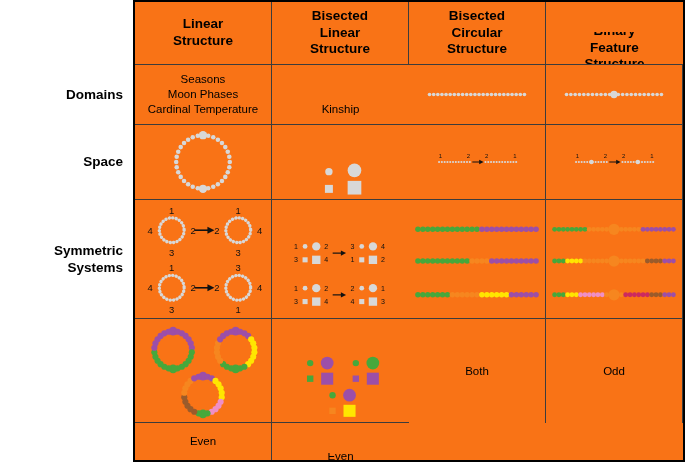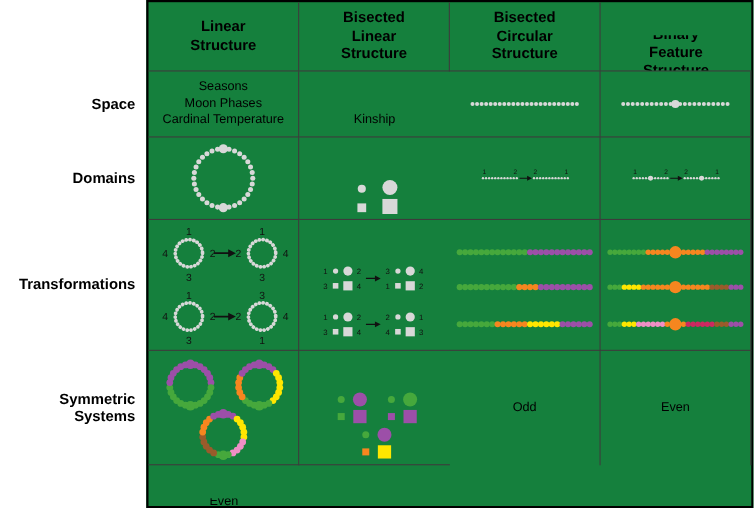--- a/index.html
+++ b/index.html
@@ -1,41 +1,40 @@
 <!DOCTYPE html>
 <html><head>
 <meta charset="utf-8">
 <style>
   html,body{margin:0;padding:0;background:#fff;}
   body{font-family:"Liberation Sans", sans-serif; color:#000;}
   .figure{width:685px;height:462px;display:flex;background:#fff;box-sizing:border-box;}
   .labels{width:133px;display:grid;grid-template-rows:65px 60px 75px 119px 104px 37px;box-sizing:border-box;}
   .lab{display:flex;align-items:center;justify-content:flex-end;text-align:right;
        font-weight:bold;font-size:13.5px;padding-right:10px;white-space:pre-line;line-height:1.2;}
-  .tablewrap{flex:1;border:2px solid #000;box-sizing:border-box;background:#15803d;
+  .tablewrap{flex:1;border:2px solid #000;box-sizing:border-box;background:#f97316;
              display:grid;grid-template-columns:repeat(4,1fr);grid-template-rows:63px 60px 75px 119px 104px 37px;}
   .cell{border-right:1px solid #3c3c3c;border-bottom:1px solid #3c3c3c;box-sizing:border-box;
         display:flex;align-items:center;justify-content:center;overflow:hidden;}
   .cell.last-col{border-right:none;margin-top:30px;}
   .cell.last-row{border-bottom:none;}
   .hdr{font-weight:bold;font-size:13.5px;text-align:center;white-space:pre-line;line-height:1.25;}
   .txt{font-size:11.5px;text-align:center;white-space:pre-line;line-height:1.3;}
   .gfx{padding:0;}
   .gfx svg{display:block;width:100%;height:100%;}
   svg text{font-family:"Liberation Sans", sans-serif;fill:#111;}
 </style>
 </head>
 <body>
 
 <div class="figure">
   <div class="labels">
     <div class="lab"></div>
+    <div class="lab">Domains</div>
     <div class="lab">Space</div>
-    <div class="lab">Domains</div>
-    <div class="lab">Transformations</div>
     <div class="lab">Symmetric
 Systems</div>
   </div>
 
   <div class="tablewrap">
 
     <div class="cell hdr">Linear
 Structure</div>
     <div class="cell hdr">Bisected
 Linear
@@ -548,17 +547,18 @@
           <circle cx="114.12" cy="19.9" r="9" fill="#46a83c"></circle>
           <rect x="85.62" y="37.4" width="9" height="9" fill="#9c4fa8"></rect>
           <rect x="105.62" y="33.4" width="17" height="17" fill="#9c4fa8"></rect>
           <circle cx="57.24000000000001" cy="65.22" r="4.5" fill="#46a83c"></circle>
           <circle cx="81.24000000000001" cy="65.22" r="9" fill="#9c4fa8"></circle>
           <rect x="52.74000000000001" y="82.72" width="9" height="9" fill="#f6861f"></rect>
           <rect x="72.74000000000001" y="78.72" width="17" height="17" fill="#ffe600"></rect>
         </svg>
       </div>
 
+    <div class="cell txt last-row">Both</div>
     <div class="cell txt last-row">Odd</div>
     <div class="cell txt last-row">Even</div>
     <div class="cell txt last-row last-col">Even</div>
   </div>
 </div>
 
 </body></html>

